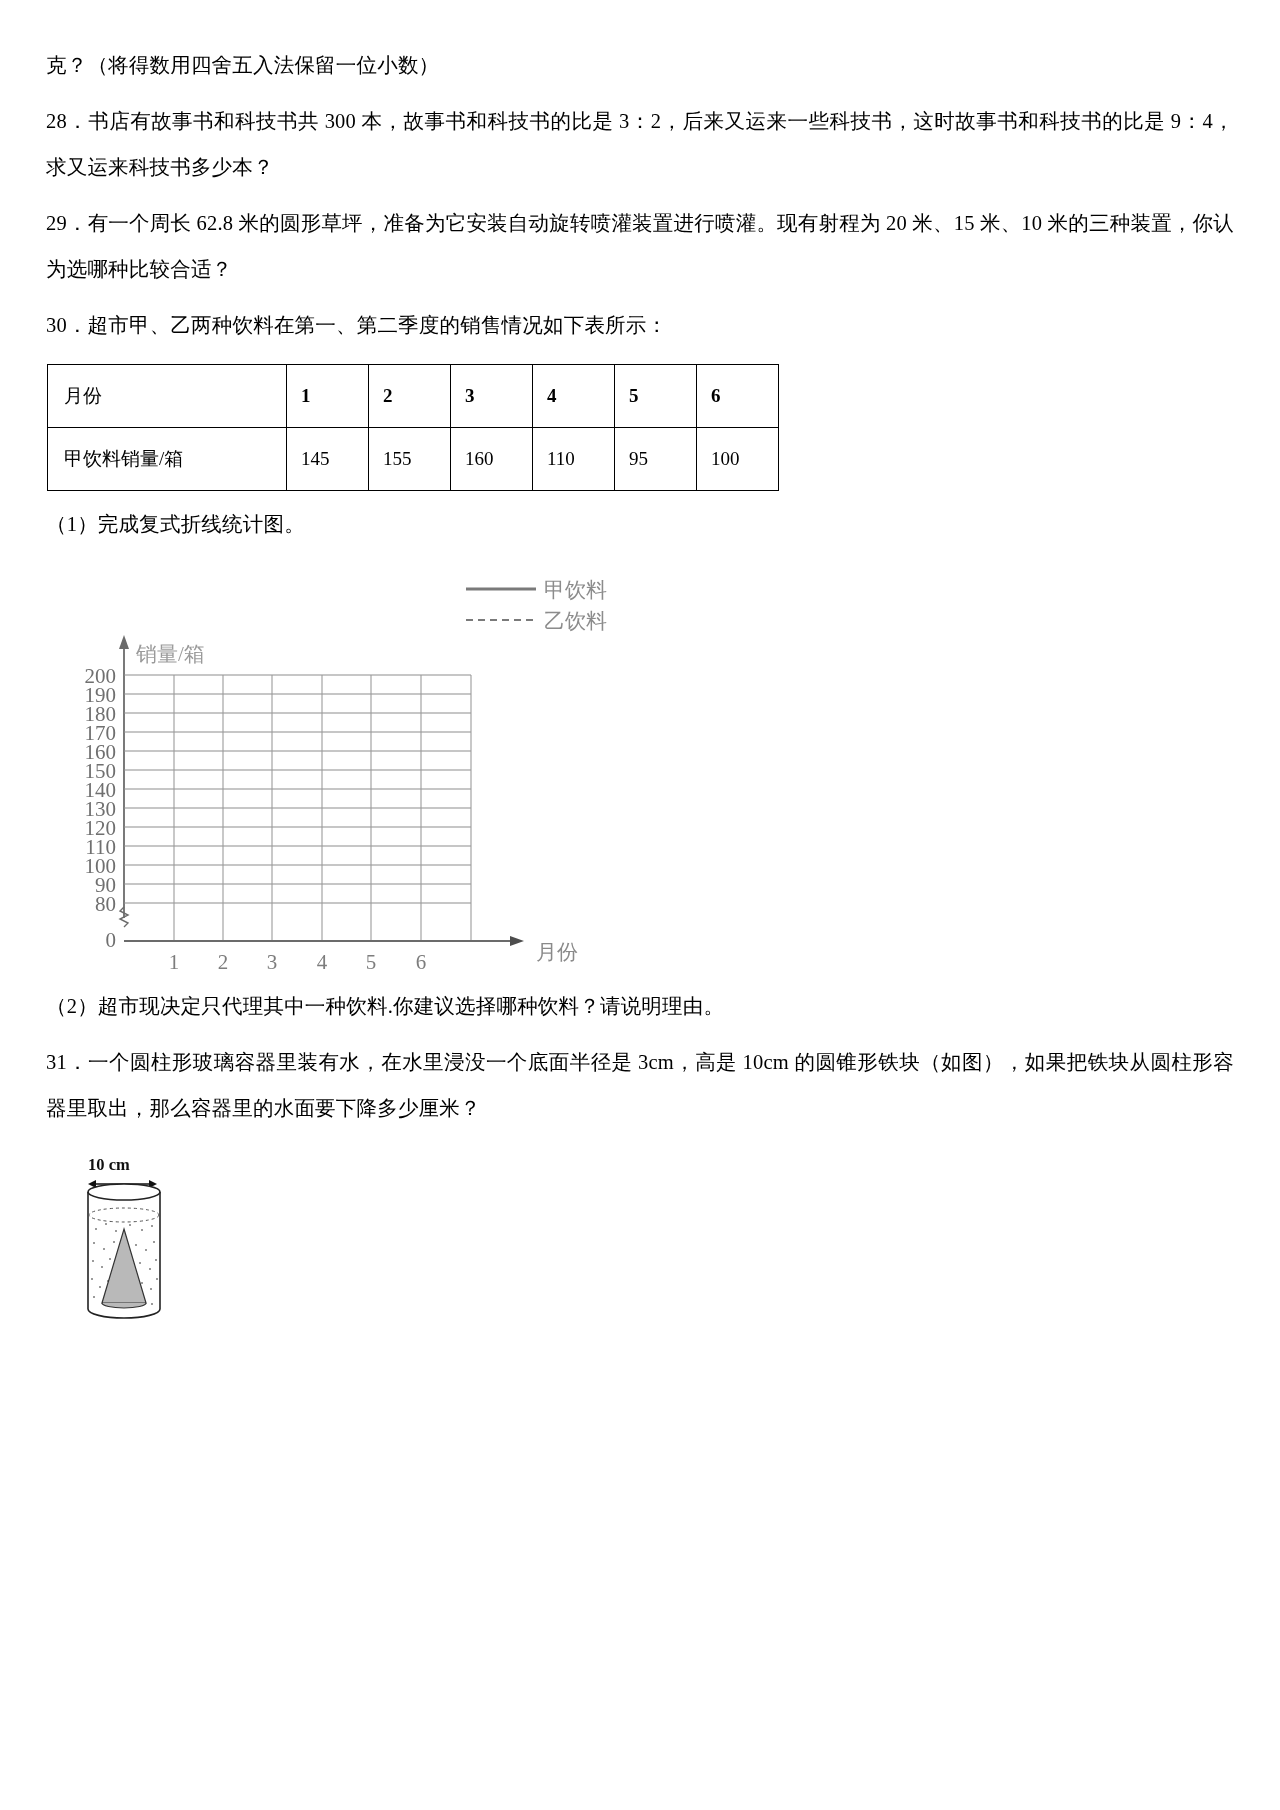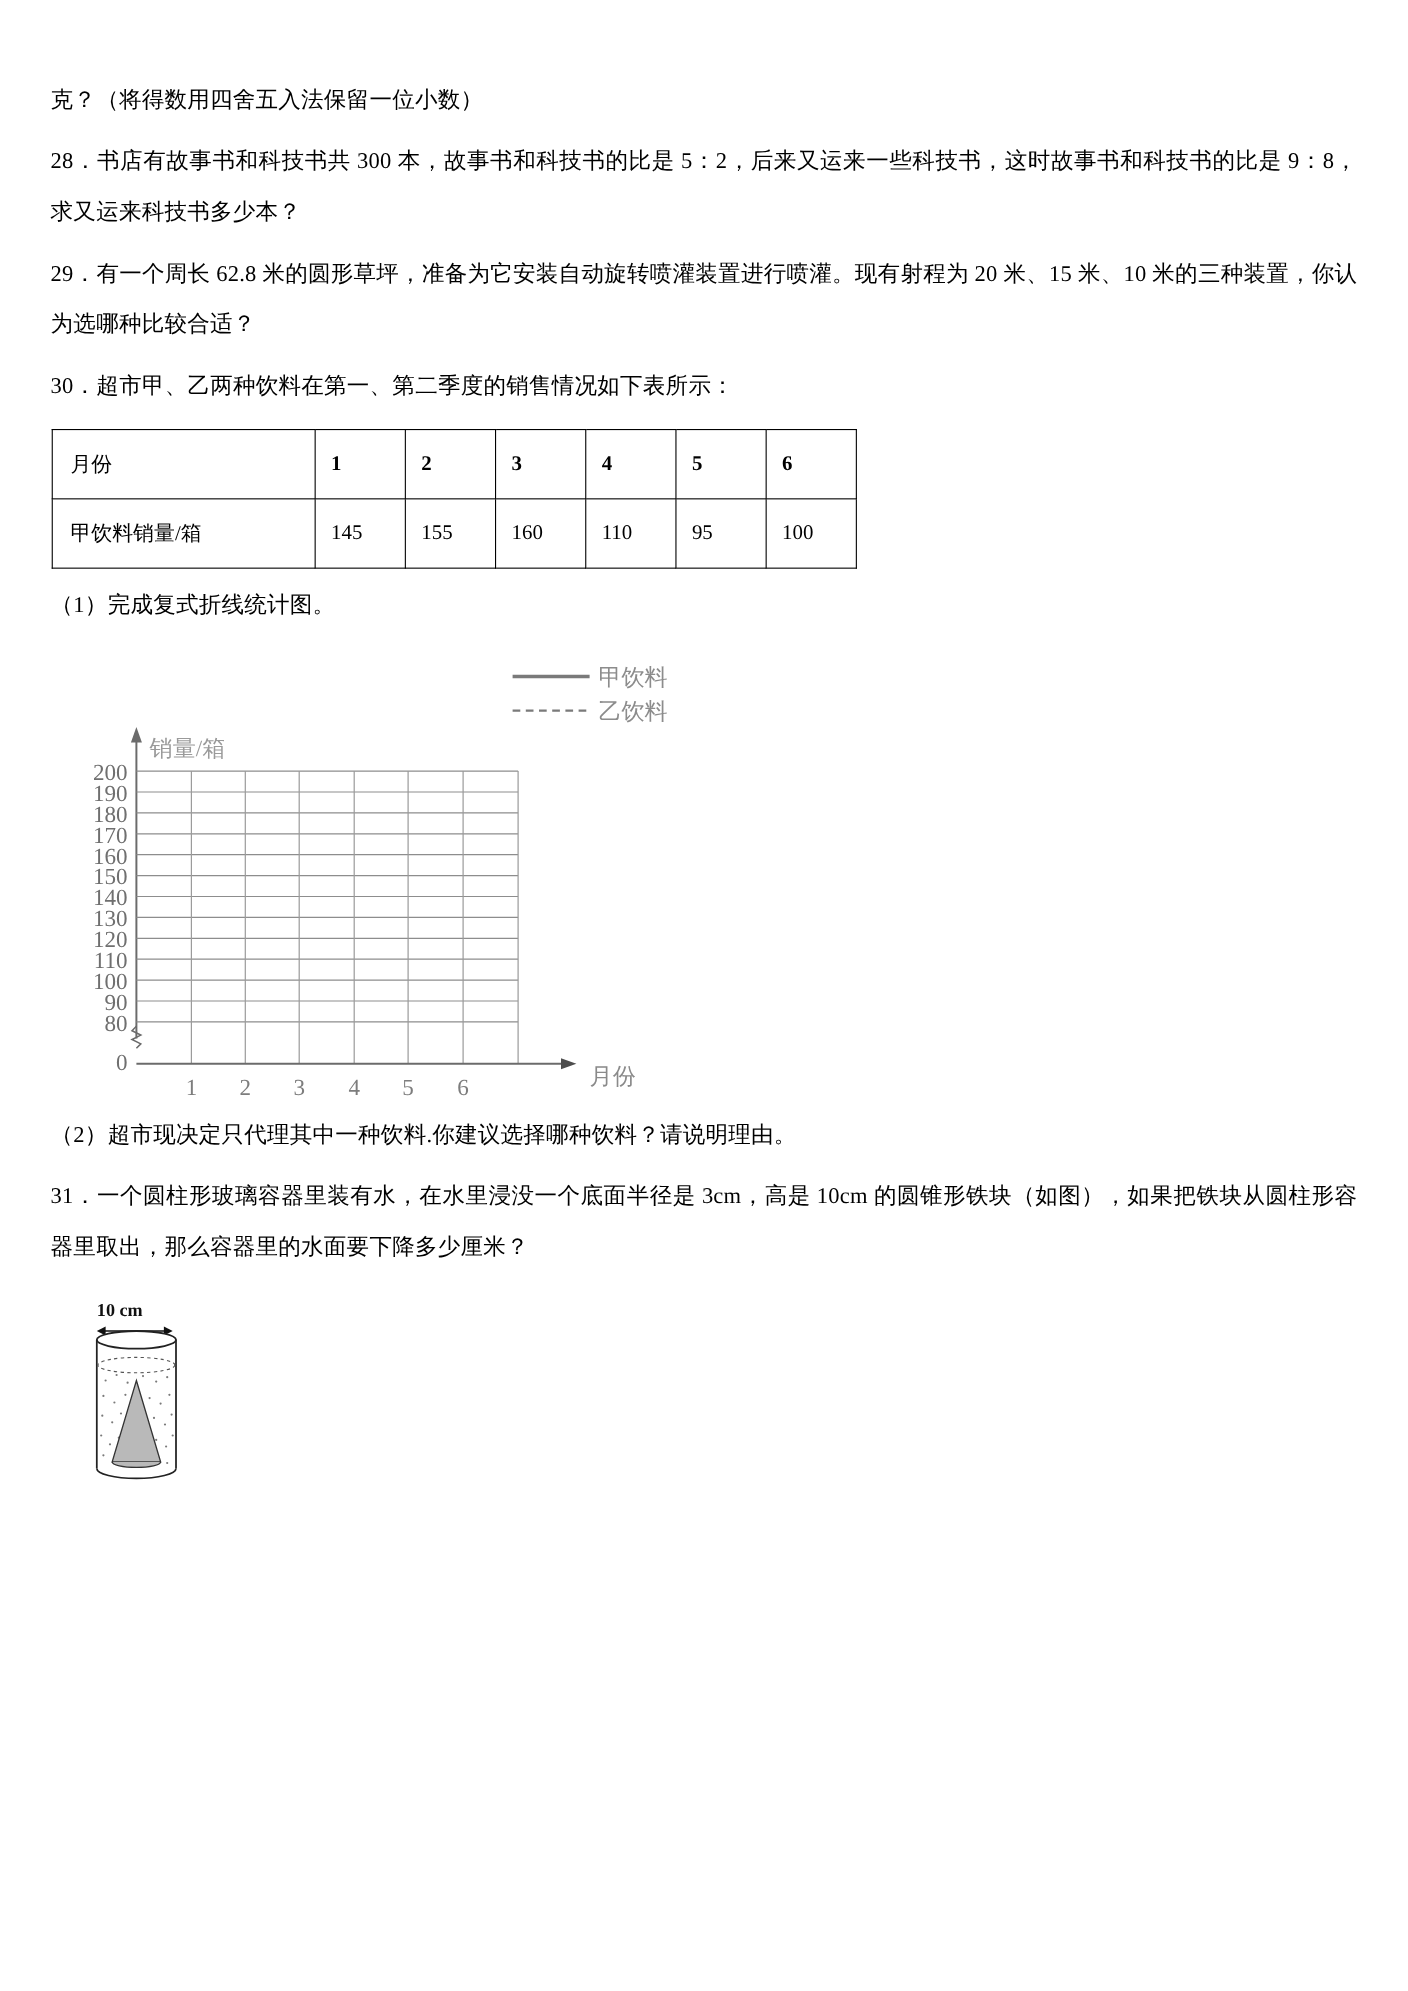--- a/index.html
+++ b/index.html
@@ -23,21 +23,21 @@
     padding: 0 46px;
   }
   .para {
     font-size: 20.5px;
     line-height: 46px;
     text-align: justify;
     letter-spacing: 0.2px;
     margin: 0;
     padding: 0;
   }
-  .para.first { padding-top: 68px; }
+  .para.first { padding-top: 42px; }
   .para.q { padding-top: 10px; }
 
   
   .data-table {
     border-collapse: collapse;
     margin-top: 16px;
     margin-left: 1px;
     table-layout: fixed;
   }
   .data-table td {
@@ -109,21 +109,21 @@
   }
 </style>
 </head>
 <body>
 
 <div class="page">
 
   <p class="para first">克？（将得数用四舍五入法保留一位小数）</p>
 
 
-  <p class="para q">28．书店有故事书和科技书共 300 本，故事书和科技书的比是 5：2，后来又运来一些科技书，这时故事书和科技书的比是 9：8，求又运来科技书多少本？</p>
+  <p class="para q">28．书店有故事书和科技书共 300 本，故事书和科技书的比是 3：2，后来又运来一些科技书，这时故事书和科技书的比是 9：4，求又运来科技书多少本？</p>
 
   <p class="para q">29．有一个周长 62.8 米的圆形草坪，准备为它安装自动旋转喷灌装置进行喷灌。现有射程为 20 米、15 米、10 米的三种装置，你认为选哪种比较合适？</p>
 
   <p class="para q">30．超市甲、乙两种饮料在第一、第二季度的销售情况如下表所示：</p>
 
   <table class="data-table">
     <tbody>
       <tr>
         <td class="label rowhdr">月份</td>
         <td class="val hdr">1</td>

